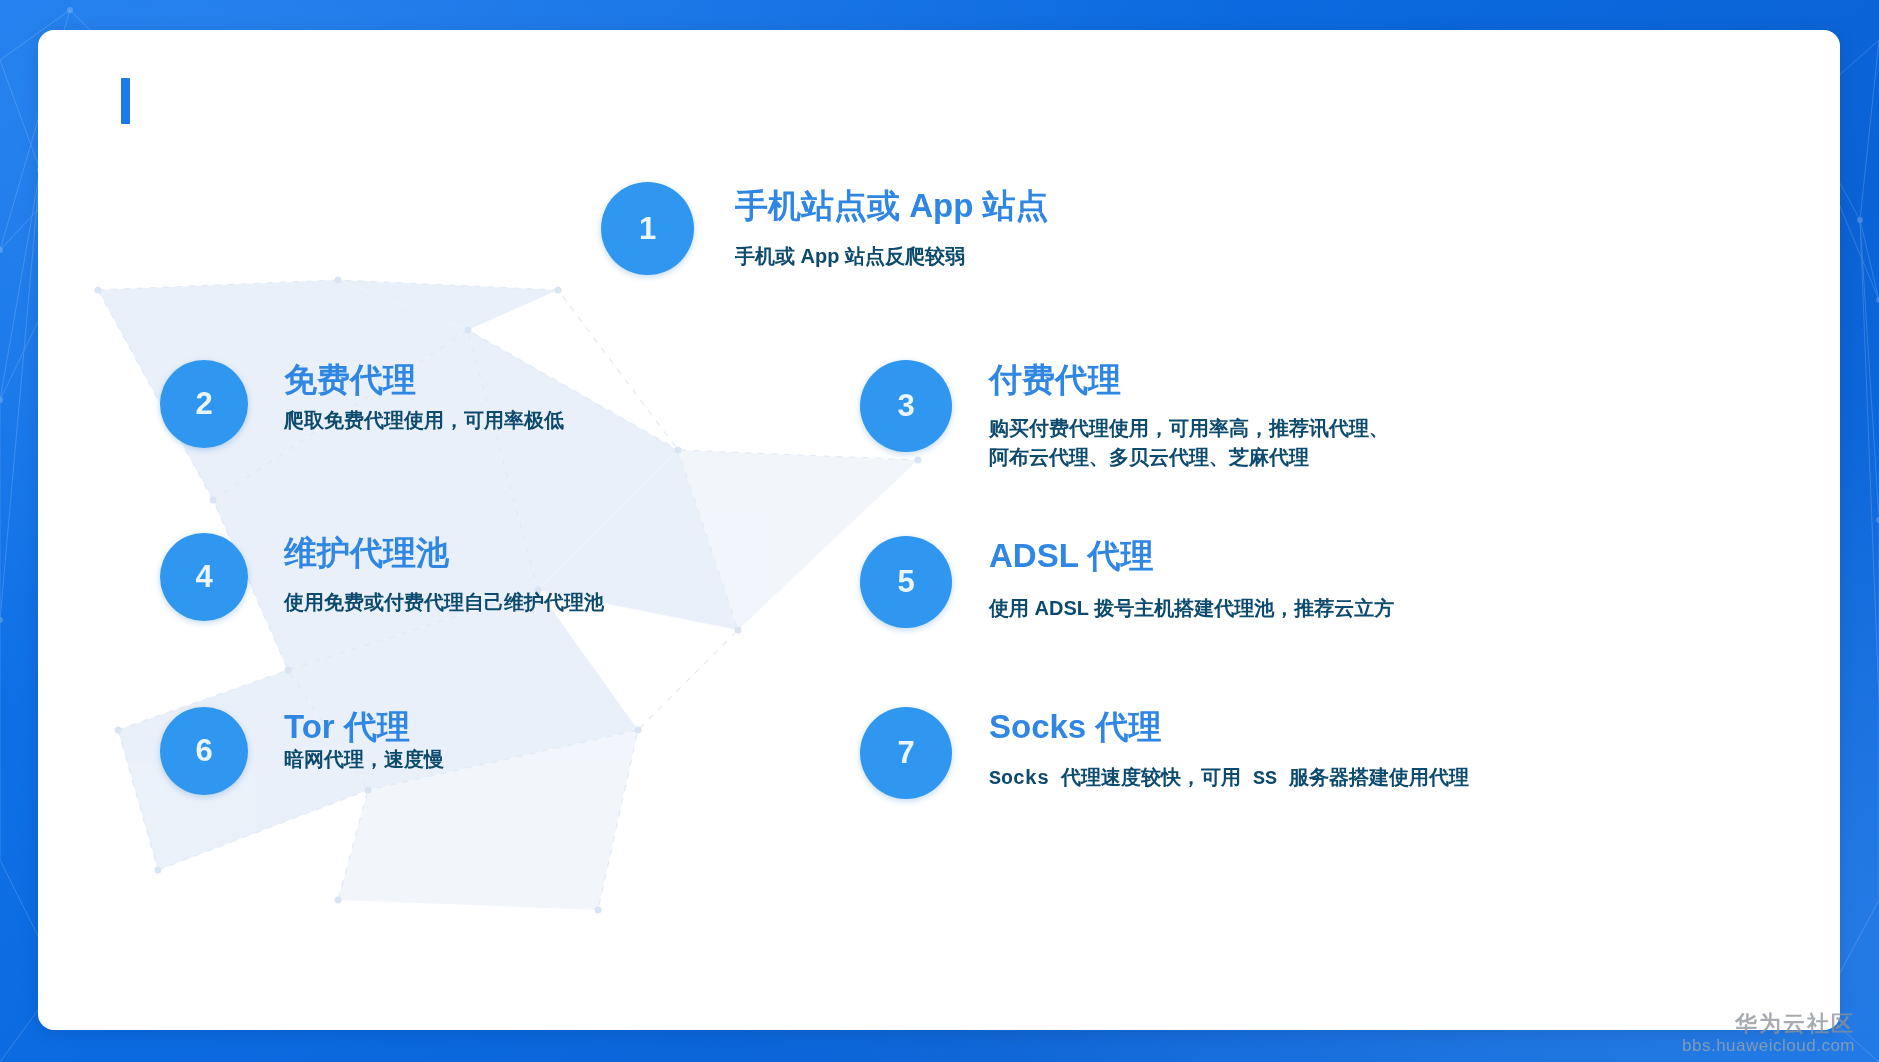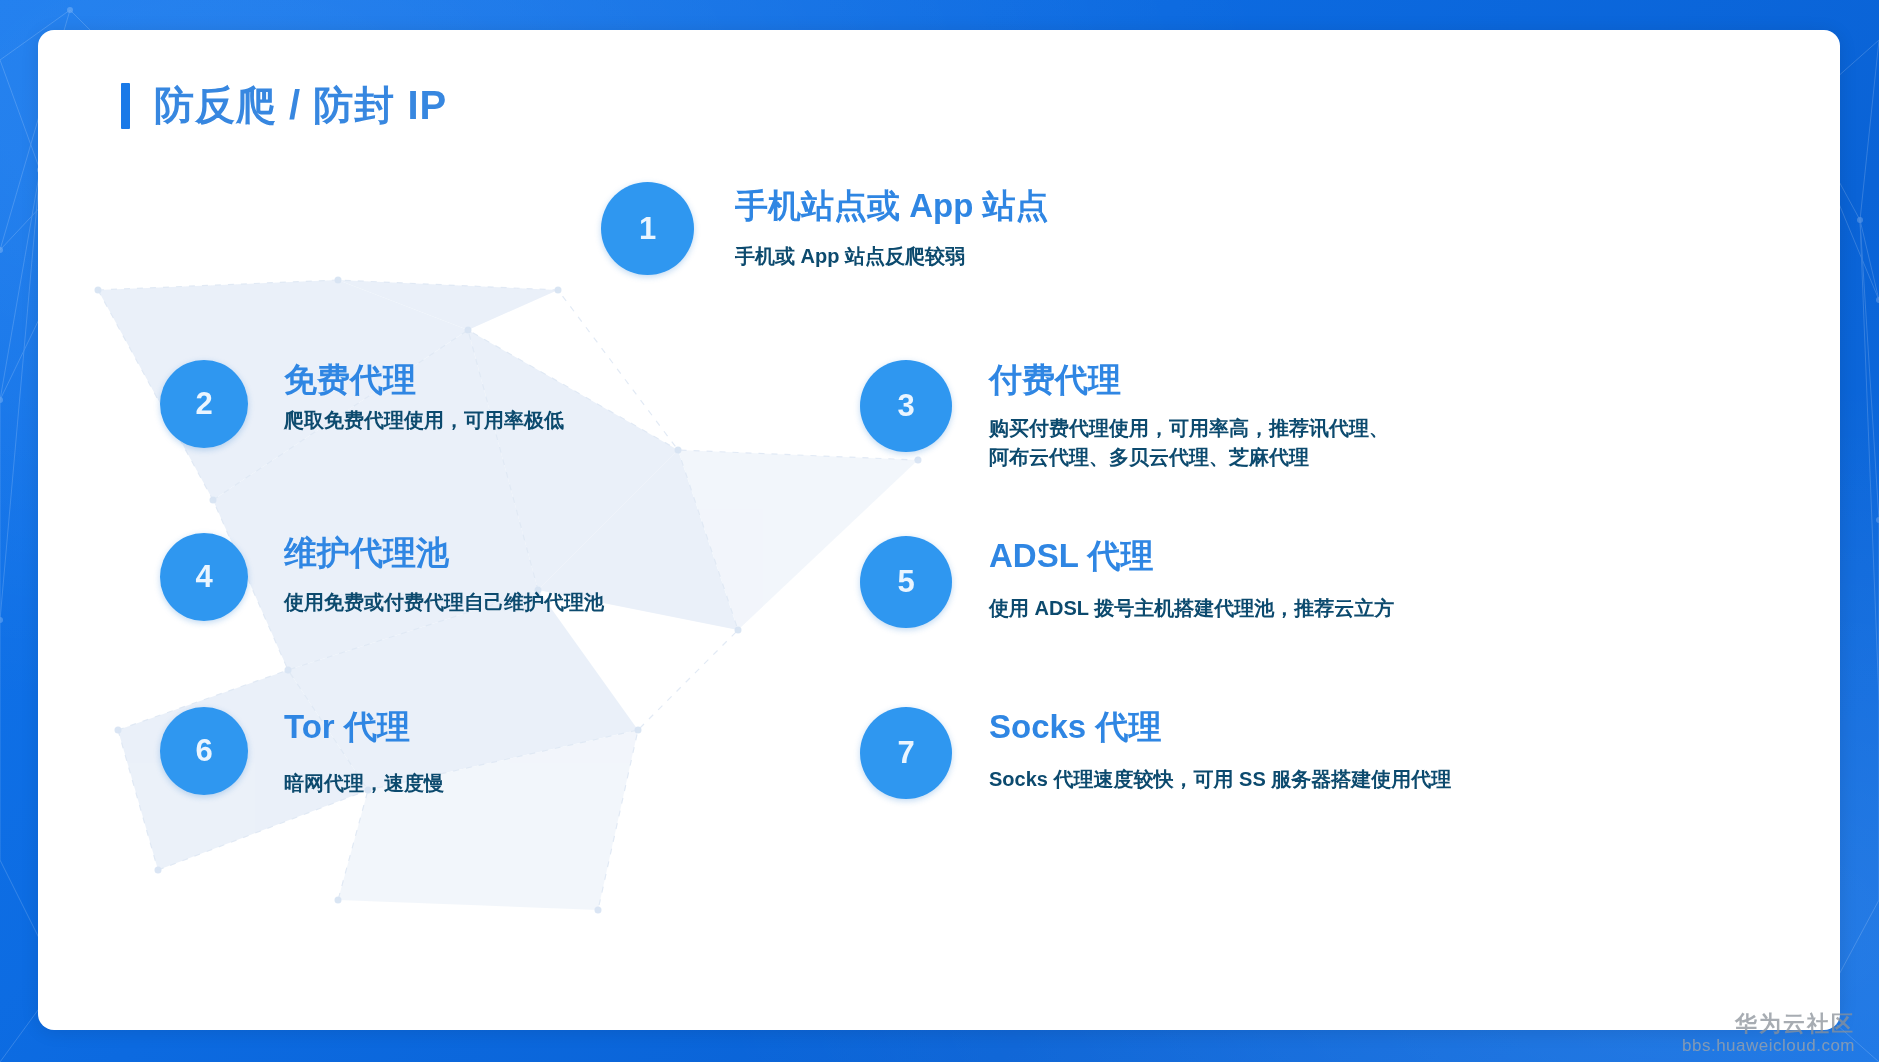--- a/index.html
+++ b/index.html
@@ -135,27 +135,27 @@
   #item-4 .texts { margin-left: 36px; padding-top: 2px; }
   #item-4 .item-sub { margin-top: 17px; }
 
   #item-5 { left: 822px; top: 506px; }
   #item-5 .badge { width: 92px; height: 92px; }
   #item-5 .texts { margin-left: 37px; padding-top: 2px; }
   #item-5 .item-sub { margin-top: 20px; }
 
   #item-6 { left: 122px; top: 677px; }
   #item-6 .badge { width: 88px; height: 88px; }
-  #item-6 .texts { margin-left: 36px; padding-top: 2px; gap: 24px; }
+  #item-6 .texts { margin-left: 36px; padding-top: 2px; }
   #item-6 .item-sub { margin-top: 0; }
 
   #item-7 { left: 822px; top: 677px; }
   #item-7 .badge { width: 92px; height: 92px; }
   #item-7 .texts { margin-left: 37px; padding-top: 2px; }
-  #item-7 .item-sub { margin-top: 20px; }
+  #item-7 .item-sub { margin-top: 20px; font-family: Liberation Mono, monospace; }
 
   
   #watermark {
     position: absolute;
     right: 24px;
     bottom: 6px;
     text-align: right;
     pointer-events: none;
   }
   #watermark .wm-main {
@@ -255,21 +255,20 @@
           <circle cx="330" cy="760" r="3.5"></circle>
         <circle cx="80" cy="700" r="3.5"></circle>
           <circle cx="120" cy="840" r="3.5"></circle>
         <circle cx="560" cy="880" r="3.5"></circle>
           <circle cx="300" cy="870" r="3.5"></circle>
       </g>
     </svg>
 
     <div id="heading">
       <div class="bar"></div>
-      <div class="title">防反爬 / 防封 IP</div>
     </div>
 
     <div class="item" id="item-1">
       <div class="badge">1</div>
       <div class="texts">
         <div class="item-title">手机站点或 App 站点</div>
         <div class="item-sub">手机或 App 站点反爬较弱</div>
       </div>
     </div>
 

